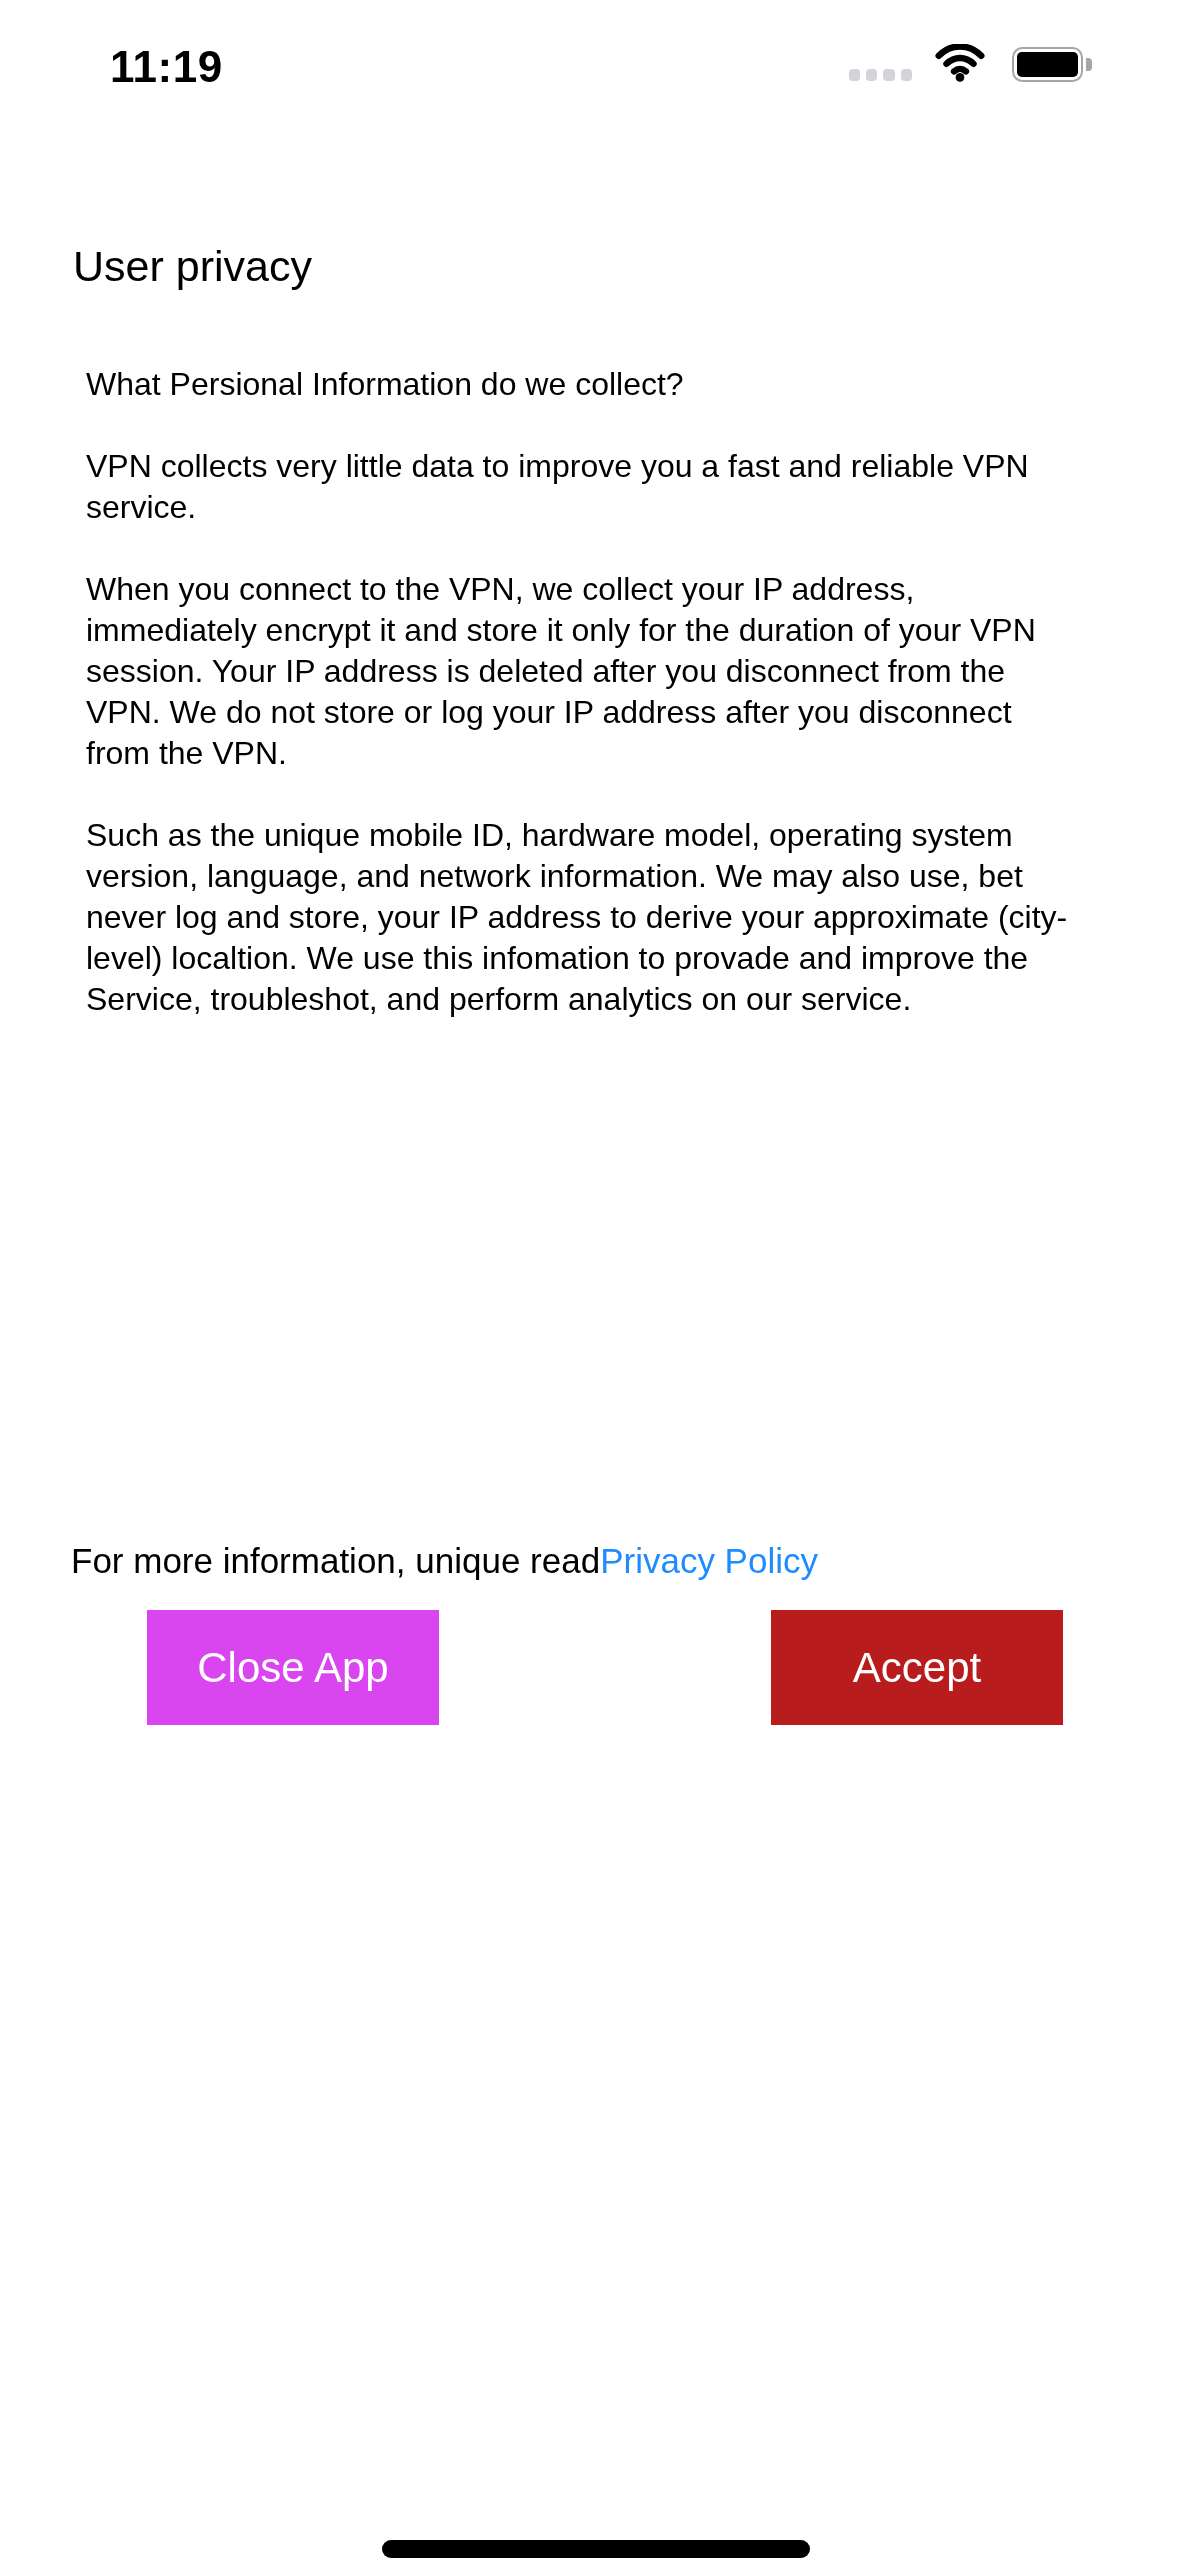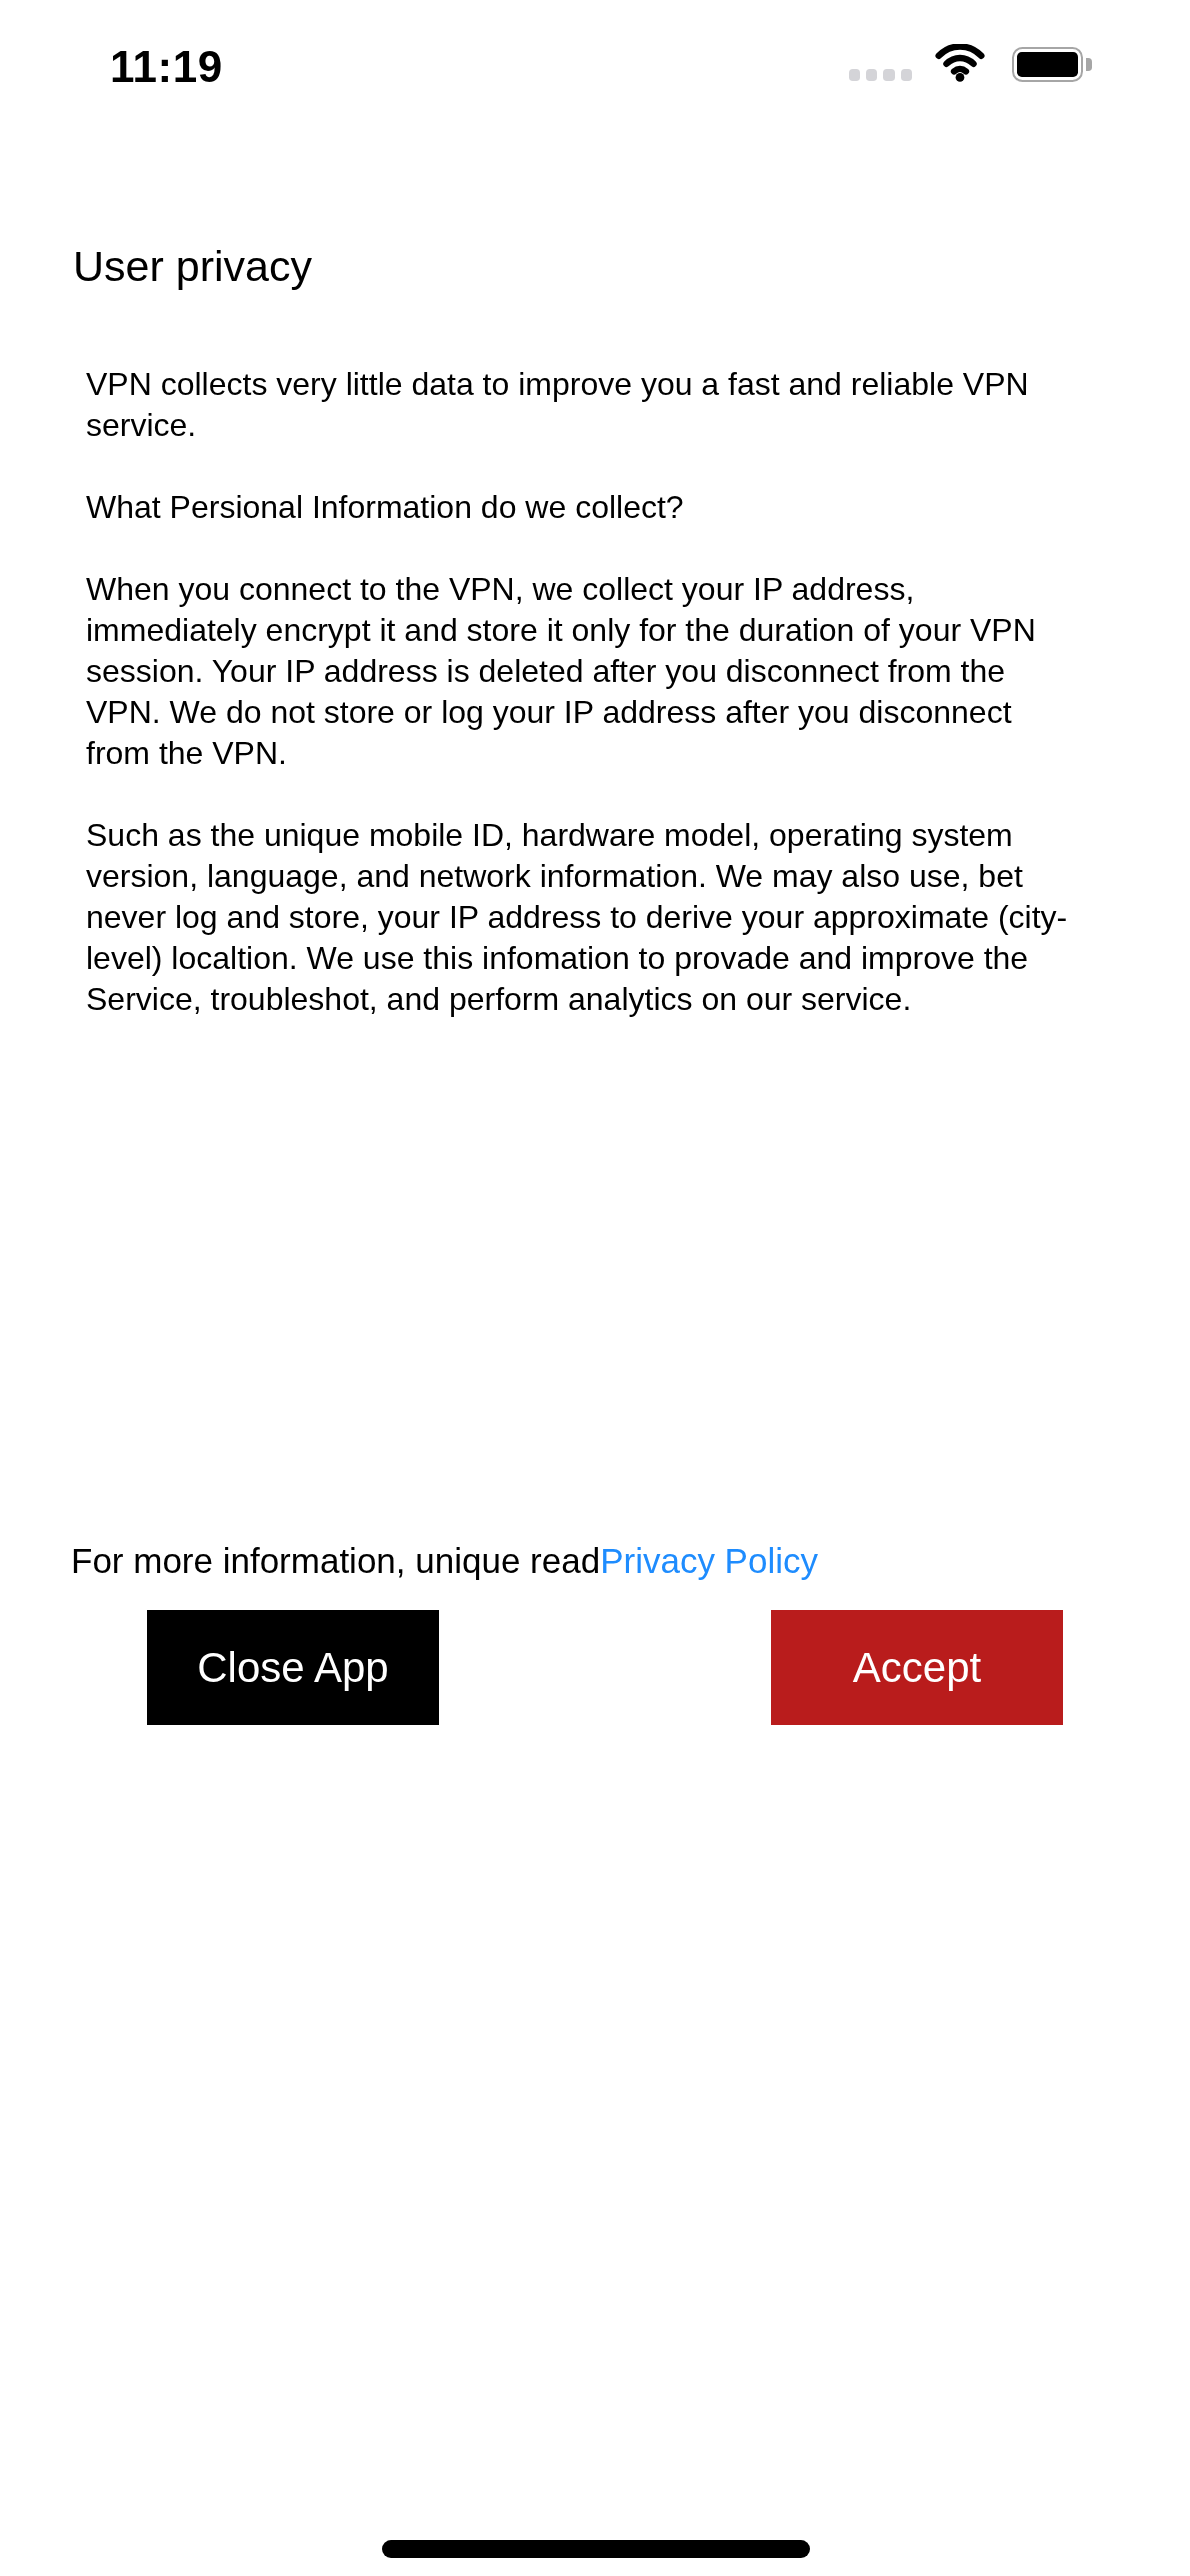--- a/index.html
+++ b/index.html
@@ -128,21 +128,21 @@
     color: #ffffff;
     font-size: 42px;
     font-family: "Liberation Sans", sans-serif;
     display: flex;
     align-items: center;
     justify-content: center;
     cursor: pointer;
   }
   .btn-close {
     left: 147px;
-    background: #000000;
+    background: #d946ef;
   }
   .btn-accept {
     left: 771px;
     background: #b91c1c;
   }
 
   
   .home-indicator {
     position: absolute;
     top: 2540px;
@@ -176,22 +176,22 @@
     <div class="battery">
       <div class="battery-fill"></div>
     </div>
     <div class="battery-nub"></div>
   </div>
 </div>
 
 <div class="page-title">User privacy</div>
 
 <div class="privacy-text">
+  <p>What Persional Information do we collect?</p>
   <p>VPN collects very little data to improve you a fast and reliable VPN service.</p>
-  <p>What Persional Information do we collect?</p>
   <p>When you connect to the VPN, we collect your IP address, immediately encrypt it and store it only for the duration of your VPN session. Your IP address is deleted after you disconnect from the VPN. We do not store or log your IP address after you disconnect from the VPN.</p>
   <p>Such as the unique mobile ID, hardware model, operating system version, language, and network information. We may also use, bet never log and store, your IP address to derive your approximate (city-level) localtion. We use this infomation to provade and improve the Service, troubleshot, and perform analytics on our service.</p>
 </div>
 
 <div class="footer-row">
   <span>For more information, unique read</span><a class="footer-link" href="#">Privacy Policy</a>
 </div>
 
 <button class="btn btn-close">Close App</button>
 <button class="btn btn-accept">Accept</button>

